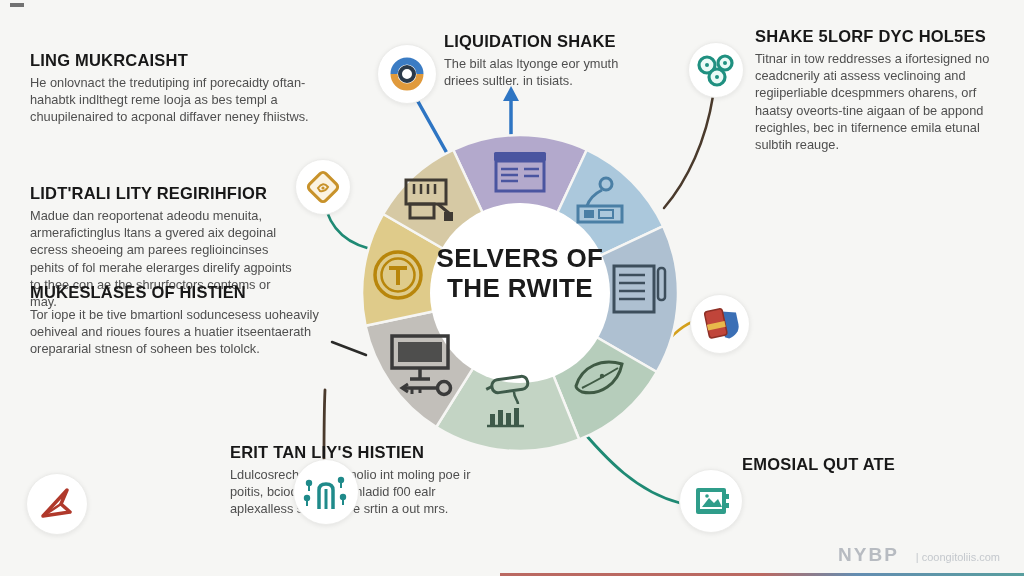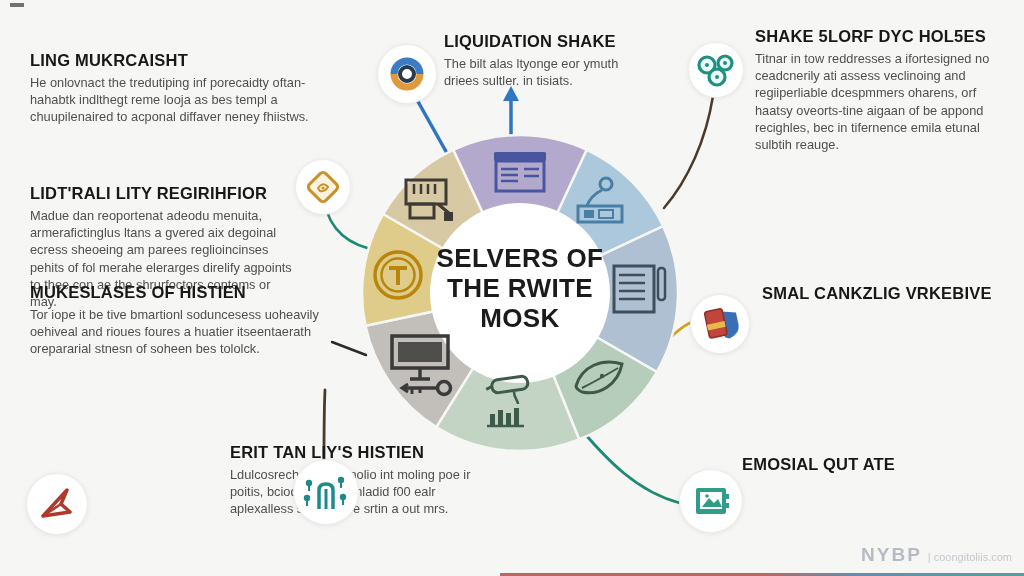--- a/index.html
+++ b/index.html
@@ -21,21 +21,21 @@
     position:absolute;border-radius:50%;background:#ffffff;
     border:1px solid #ececea;box-shadow:0 1px 5px rgba(0,0,0,.08);
     display:flex;align-items:center;justify-content:center;
   }
   .center-title{
     position:absolute;left:423px;top:243px;width:194px;
     text-align:center;font-size:26px;font-weight:800;color:#1b1b1b;
     line-height:1.16;letter-spacing:.4px;
   }
   .watermark{
-    position:absolute;right:12px;bottom:10px;display:flex;align-items:baseline;gap:6px;
+    position:absolute;right:24px;bottom:10px;display:flex;align-items:baseline;gap:17px;
   }
   .watermark .brand{font-size:19px;font-weight:600;color:#b7bbc1;letter-spacing:2px;}
   .watermark .site{font-size:11px;color:#c4c8cd;}
   .edge-strip{
     position:absolute;bottom:0;left:500px;right:0;height:3px;
     background:linear-gradient(90deg,#b05048 0%,#b05048 50%,#4a7ba6 68%,#3c8f8f 100%);
     opacity:.85;
   }
   .corner-dash{position:absolute;left:10px;top:3px;width:14px;height:4px;background:#3a3a3a;opacity:.7;}
 </style>
@@ -148,21 +148,20 @@
         <rect x="6" y="24" width="24" height="14" fill="none" stroke="#3f3a33" stroke-width="3"></rect>
         <path d="M34 24 L46 34" stroke="#3f3a33" stroke-width="3"></path>
         <rect x="40" y="32" width="9" height="9" fill="#3f3a33"></rect>
       </g>
     </g>
   </svg>
 
   <div class="center-title">
     <div>SELVERS OF</div>
     <div>THE RWITE</div>
-    <div>MOSK</div>
   </div>
 
   <div class="callout" style="left:30px;top:20px;width:305px;margin-top:31px;">
     <h2>LING MUKRCAISHT</h2>
     <p>He onlovnact the tredutiping inf porecaidty oftan-hahabtk indlthegt reme looja as bes templ a chuupilenaired to acponal diffaver neney fhiistws.</p>
   </div>
   <div class="callout" style="left:30px;top:140px;width:268px;margin-top:44px;">
     <h2>LIDT'RALI LITY REGIRIHFIOR</h2>
     <p>Madue dan reoportenat adeodu menuita, armerafictinglus ltans a gvered aix degoinal ecress sheoeing am parees reglioincinses pehits of fol merahe elerarges direlify agpoints to thee con ae the shrurfoctors contems or may.</p>
   </div>
@@ -176,21 +175,20 @@
   </div>
   <div class="callout" style="left:444px;top:32px;width:205px;">
     <h2>LIQUIDATION SHAKE</h2>
     <p>The bilt alas ltyonge eor ymuth driees sultler. in tisiats.</p>
   </div>
   <div class="callout" style="left:755px;top:27px;width:262px;">
     <h2>SHAKE 5LORF DYC HOL5ES</h2>
     <p>Titnar in tow reddresses a ifortesigned no ceadcnerily ati assess veclinoing and regiiperliable dcespmmers oharens, orf haatsy oveorts-tine aigaan of be appond recighles, bec in tifernence emila etunal sulbtih reauge.</p>
   </div>
   <div class="callout" style="left:762px;top:284px;width:258px;">
-    <h2>SMAL CANKZLIG VRKEBIVE</h2>
   </div>
   <div class="callout" style="left:742px;top:455px;width:270px;">
     <h2>EMOSIAL QUT ATE</h2>
   </div>
 
   <div class="bullet" style="left:377px;top:44px;width:58px;height:58px;">
     <svg width="44" height="44" viewBox="-22 -22 44 44">
       <path d="M -13 0 A 13 13 0 0 1 13 0" fill="none" stroke="#3b7cc4" stroke-width="7"></path>
       <path d="M 13 0 A 13 13 0 0 1 -13 0" fill="none" stroke="#e09a3c" stroke-width="7"></path>
       <circle r="7" fill="#ffffff" stroke="#2b3a4a" stroke-width="4"></circle>

